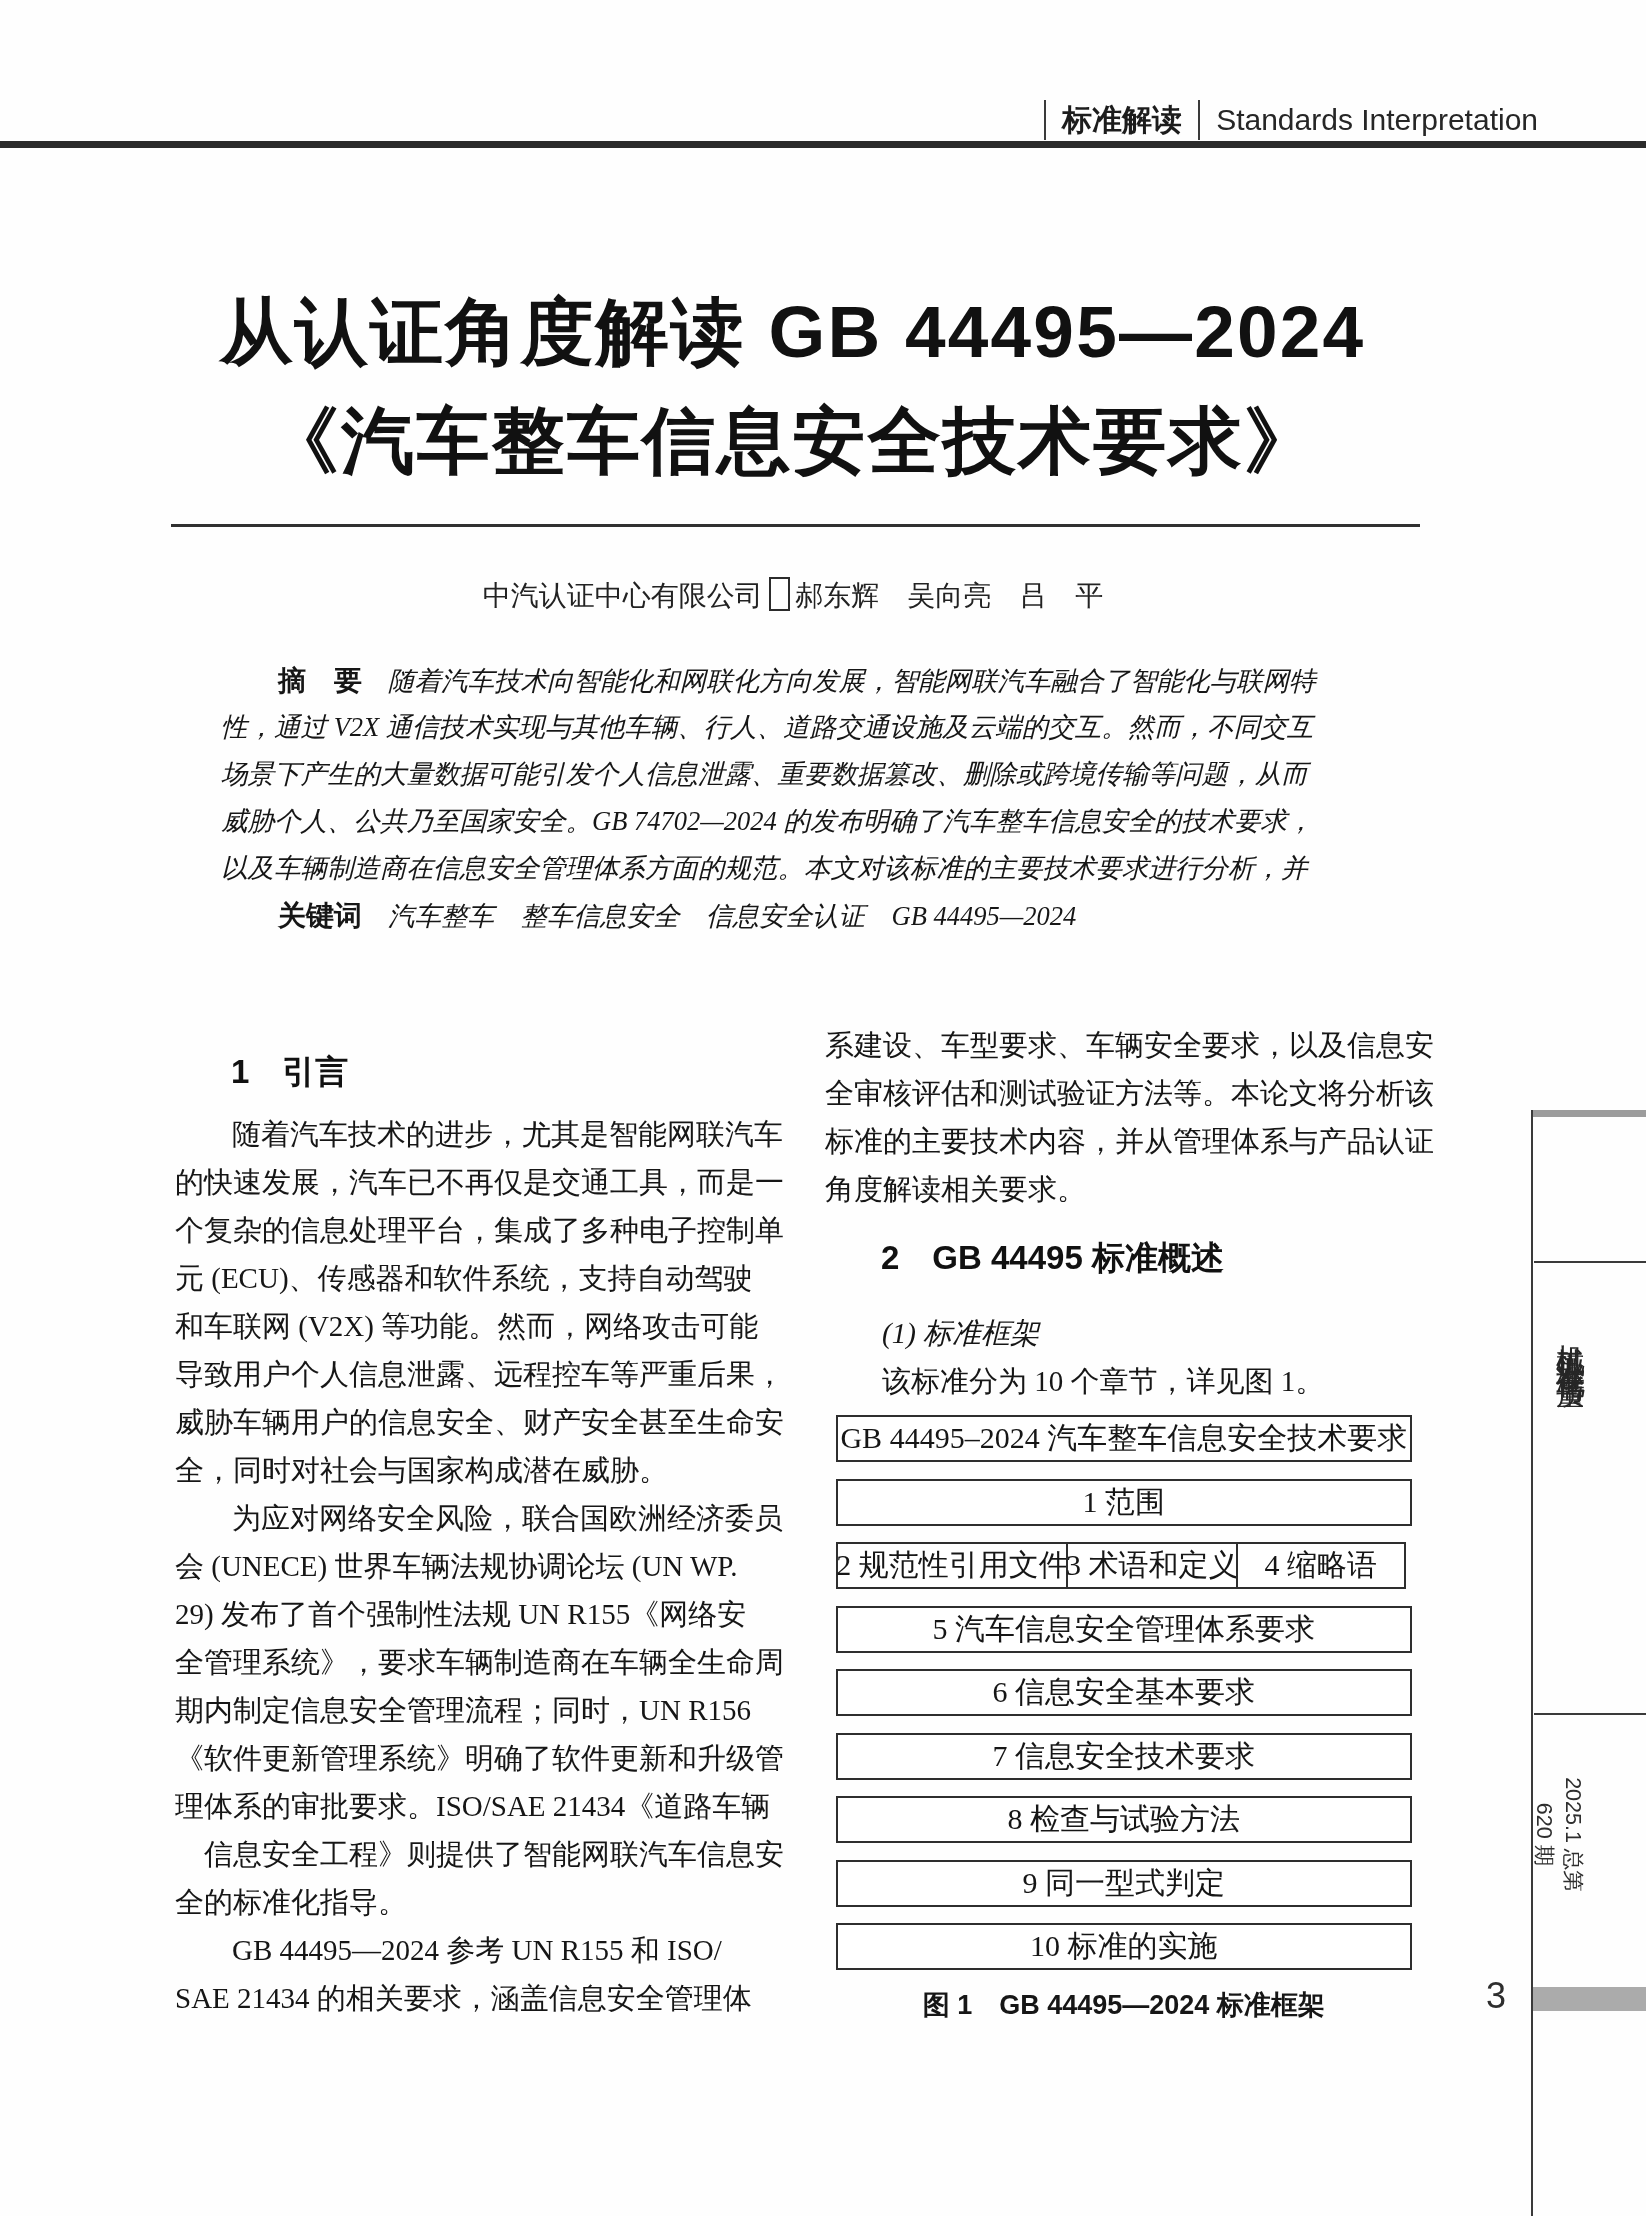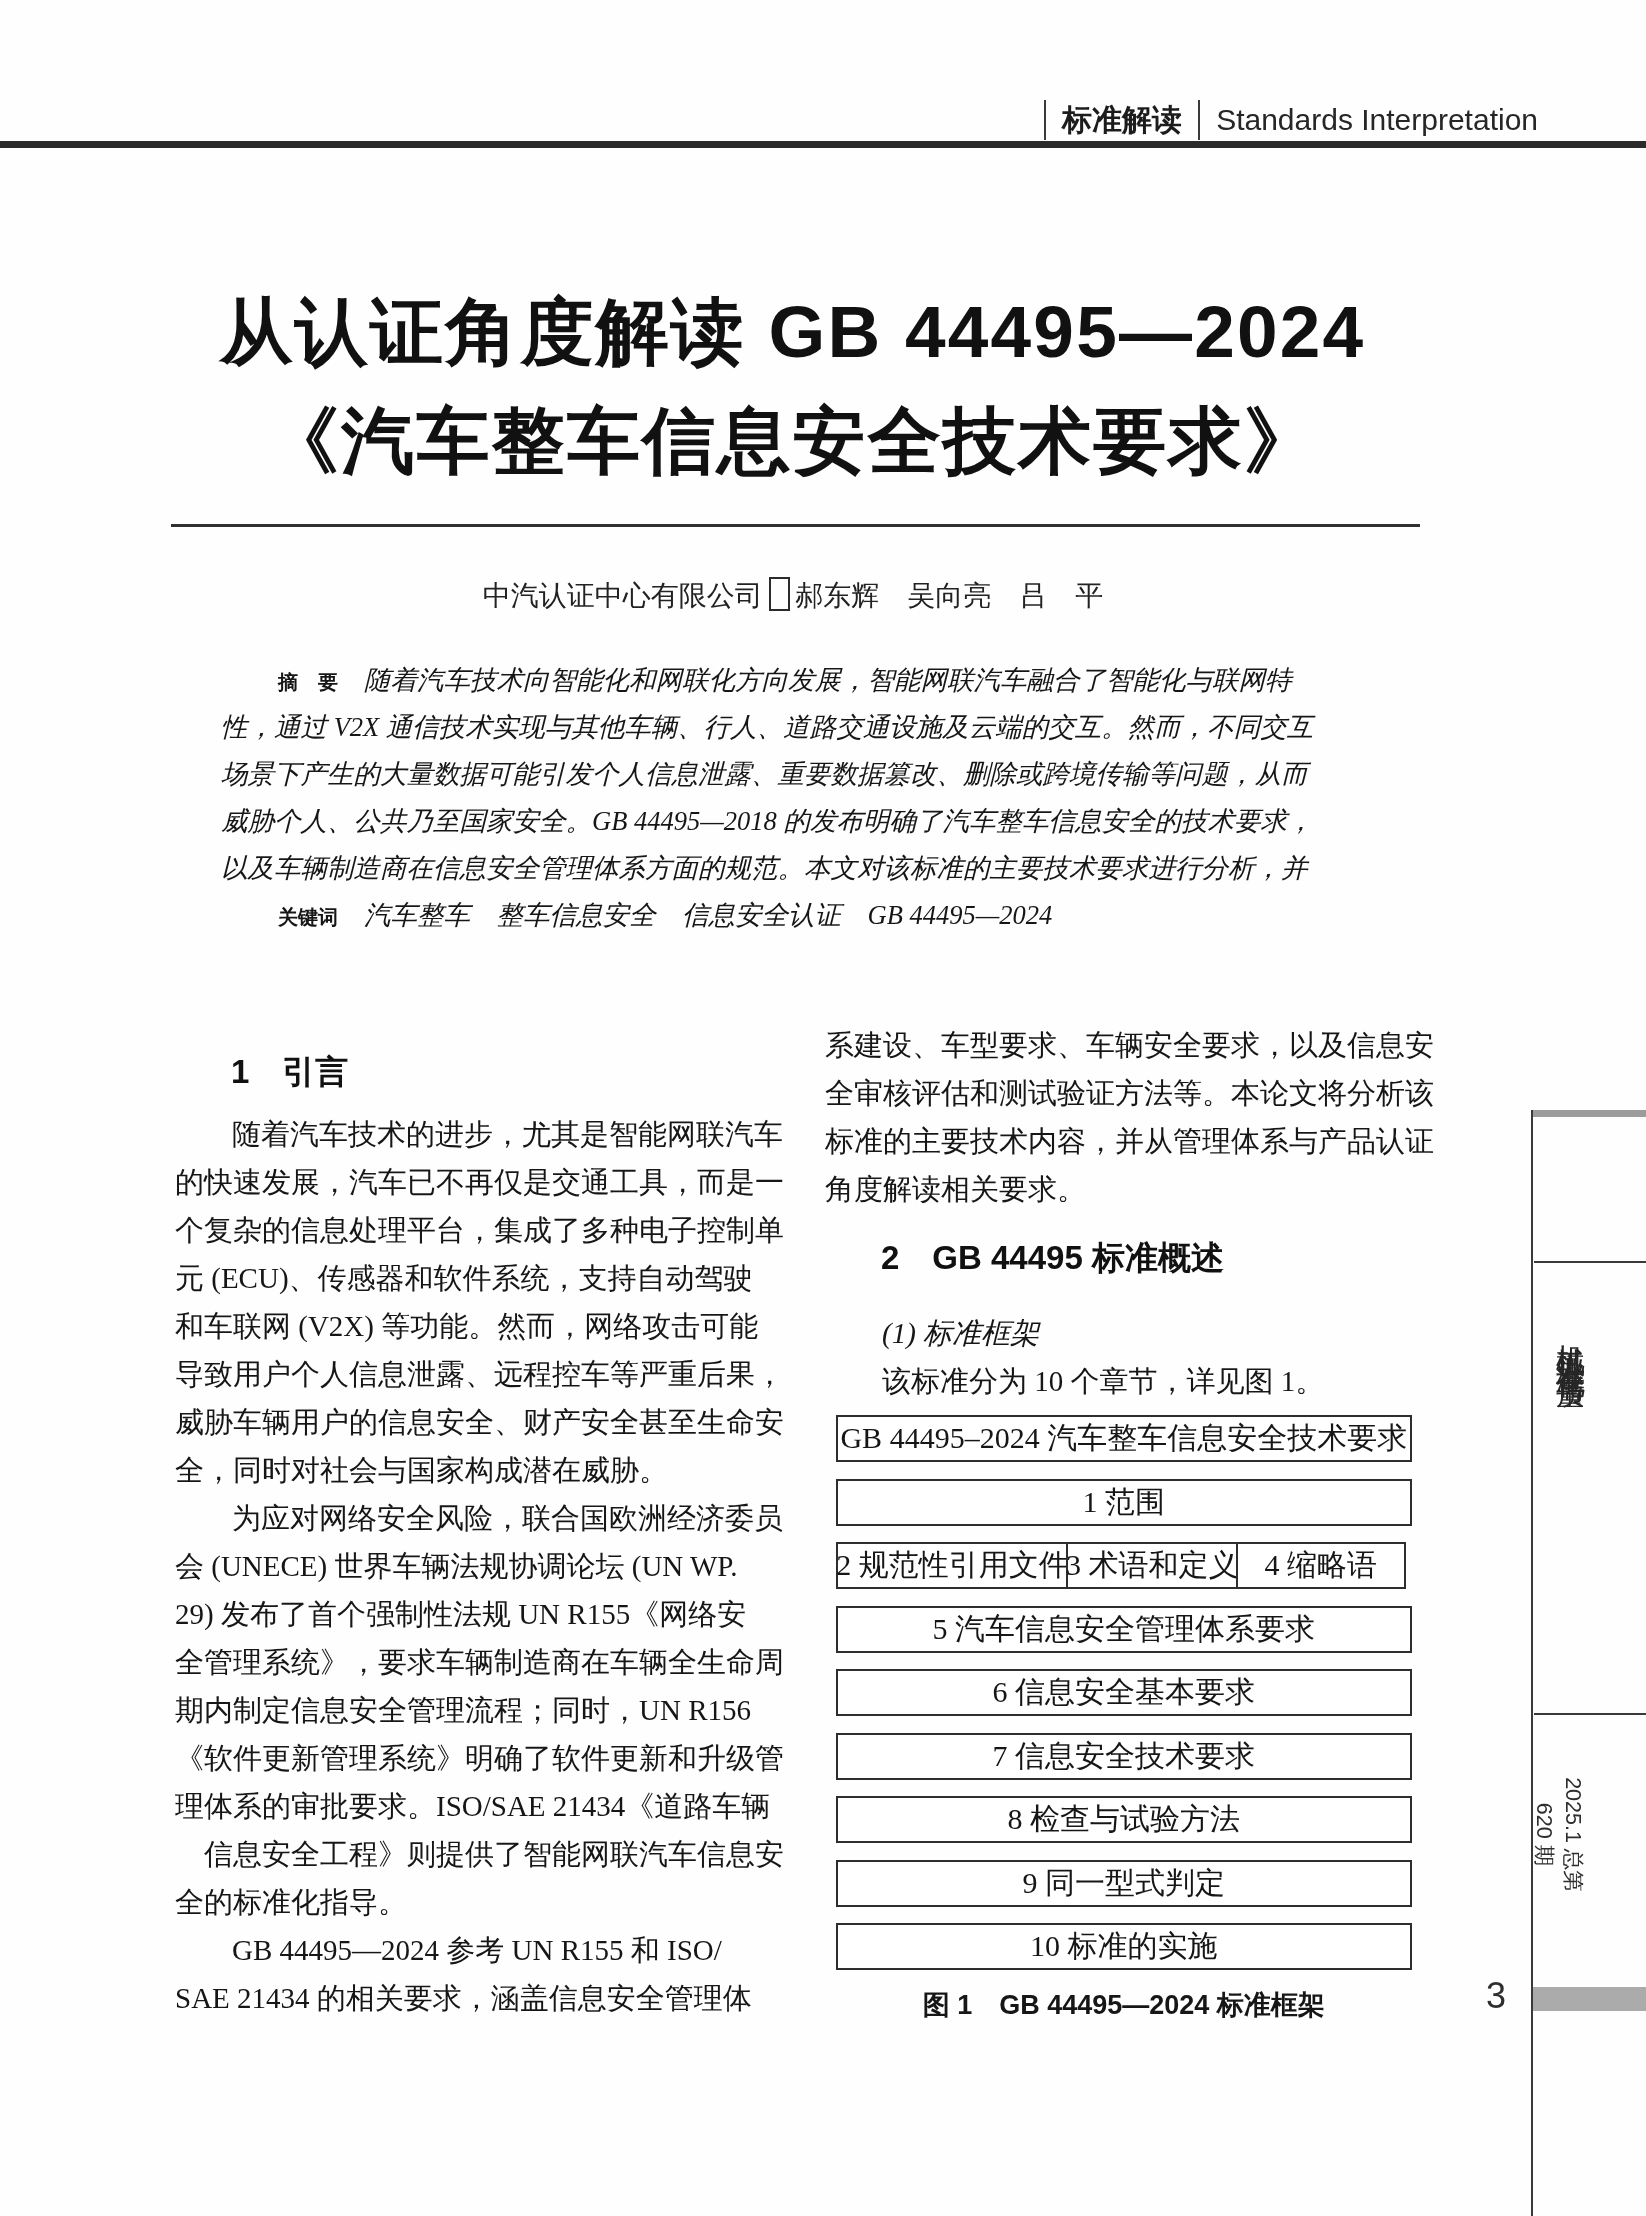--- a/index.html
+++ b/index.html
@@ -19,21 +19,21 @@
   .title-rule{position:absolute;top:524px;left:171px;width:1249px;height:2.9px;background:#303030;}
   
   .byline{position:absolute;top:577px;left:176px;width:1234px;text-align:center;font-size:28px;color:#222;}
   .byline .boxsep{display:inline-block;width:17px;height:30px;border:2.2px solid #2b2b2b;
                   vertical-align:-5.7px;margin:0 5.7px;}
   
   .abs{position:absolute;top:657px;left:221px;width:1187px;}
   .aline{height:47px;line-height:47px;font-size:26.5px;font-style:italic;white-space:nowrap;color:#161616;}
   .aline.first{text-indent:57px;}
   .alabel{font-style:normal;font-family:"Liberation Sans","DejaVu Sans",sans-serif;
-          font-weight:700;font-size:20px;margin-right:26px;}
+          font-weight:700;font-size:28px;margin-right:26px;}
   
   .colL{position:absolute;top:1041px;left:175px;width:621px;}
   .colR{position:absolute;top:1021px;left:825px;width:588px;}
   .line{height:48px;line-height:48px;font-size:29px;white-space:nowrap;color:#161616;}
   .ind2{padding-left:57px;}
   .ind1{padding-left:29px;}
   .sechead{font-family:"Liberation Sans","DejaVu Sans",sans-serif;font-weight:700;
            font-size:33px;color:#111;padding-left:56px;white-space:nowrap;}
   .sechead.h1{height:69px;line-height:62px;}
   .sechead.h2{height:50px;line-height:50px;margin-top:20px;}
@@ -82,21 +82,21 @@
   <div class="title-rule"></div>
 
   <div class="byline">
     <span>中汽认证中心有限公司</span><span class="boxsep"></span><span>郝东辉　吴向亮　吕　平</span>
   </div>
 
   <div class="abs" id="abs-block">
       <div class="aline first"><span class="alabel">摘　要</span>随着汽车技术向智能化和网联化方向发展，智能网联汽车融合了智能化与联网特</div>
       <div class="aline">性，通过 V2X 通信技术实现与其他车辆、行人、道路交通设施及云端的交互。然而，不同交互</div>
       <div class="aline">场景下产生的大量数据可能引发个人信息泄露、重要数据篡改、删除或跨境传输等问题，从而</div>
-      <div class="aline">威胁个人、公共乃至国家安全。GB 44495—2018 的发布明确了汽车整车信息安全的技术要求，</div>
+      <div class="aline">威胁个人、公共乃至国家安全。GB 74702—2024 的发布明确了汽车整车信息安全的技术要求，</div>
       <div class="aline">以及车辆制造商在信息安全管理体系方面的规范。本文对该标准的主要技术要求进行分析，并</div>
       <div class="aline first"><span class="alabel">关键词</span>汽车整车　整车信息安全　信息安全认证　GB 44495—2024</div>
     </div>
 
   <div class="colL">
     <div class="sechead h1">1　引言</div>
     <div id="left-lines">
         <div class="line ind2">随着汽车技术的进步，尤其是智能网联汽车</div>
         <div class="line">的快速发展，汽车已不再仅是交通工具，而是一</div>
         <div class="line">个复杂的信息处理平台，集成了多种电子控制单</div>

